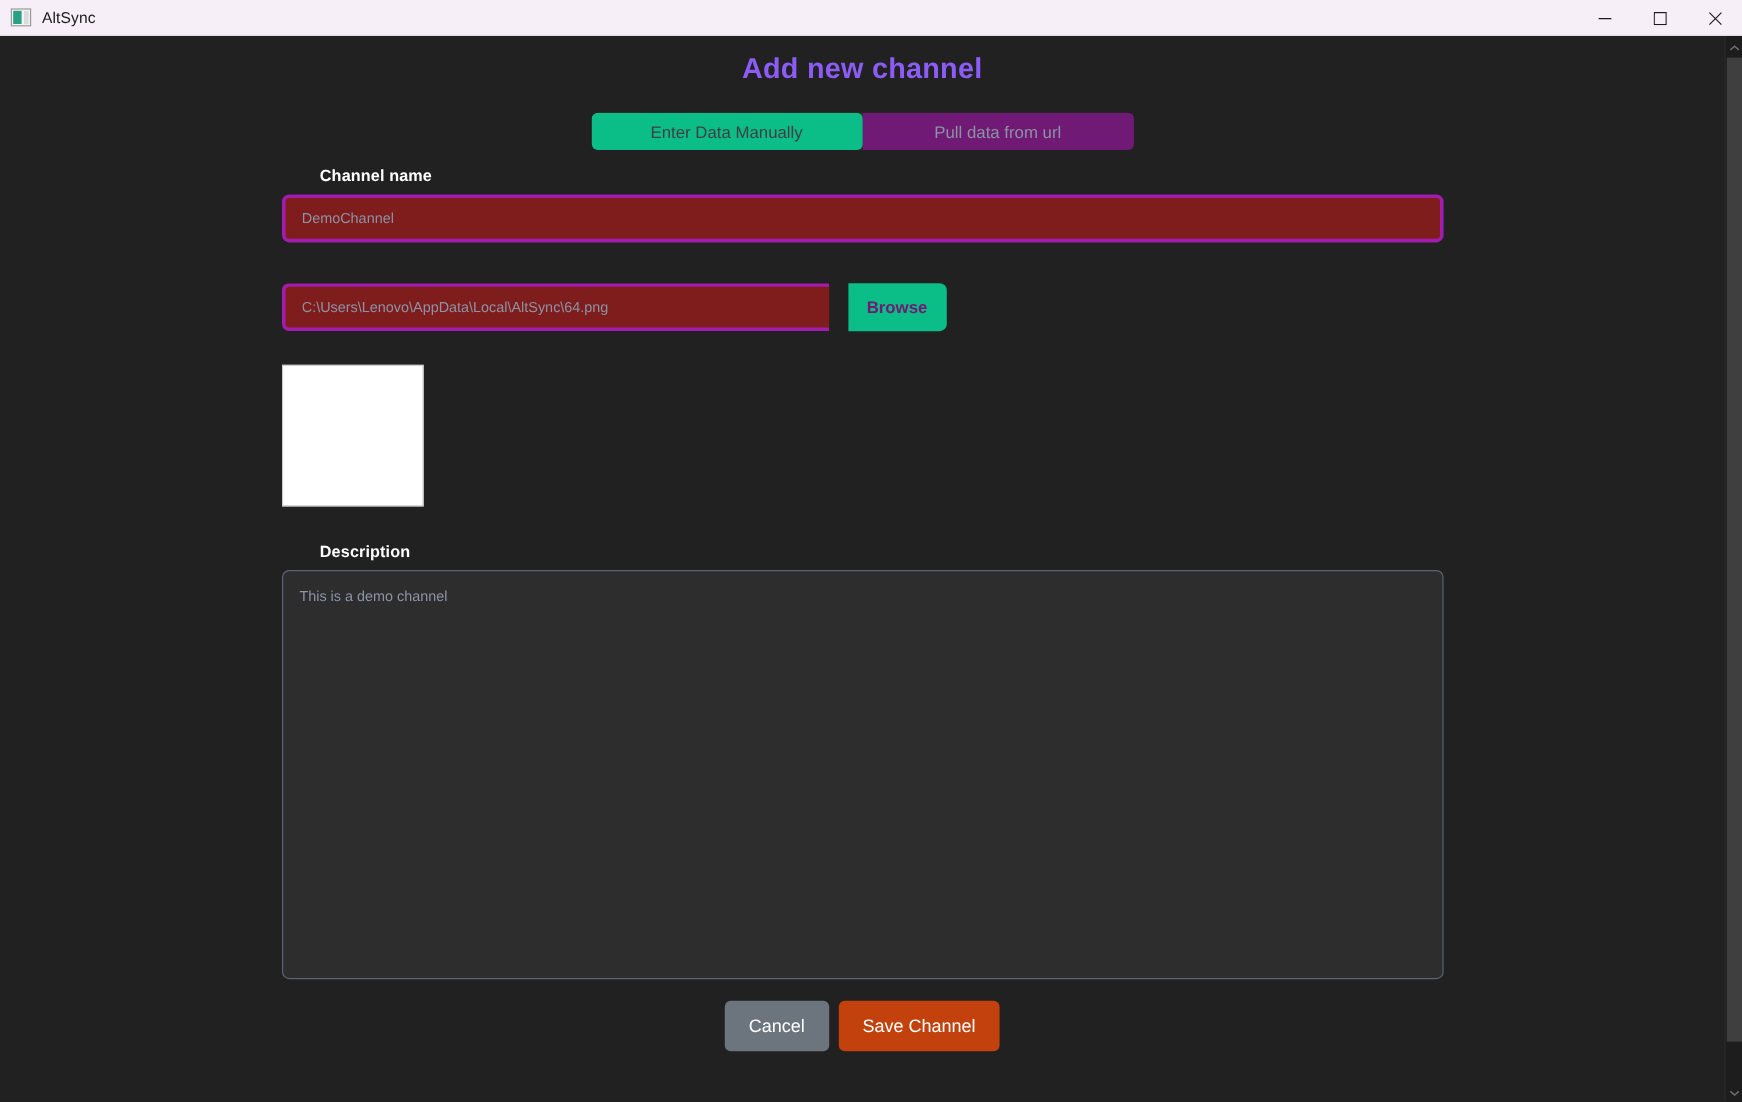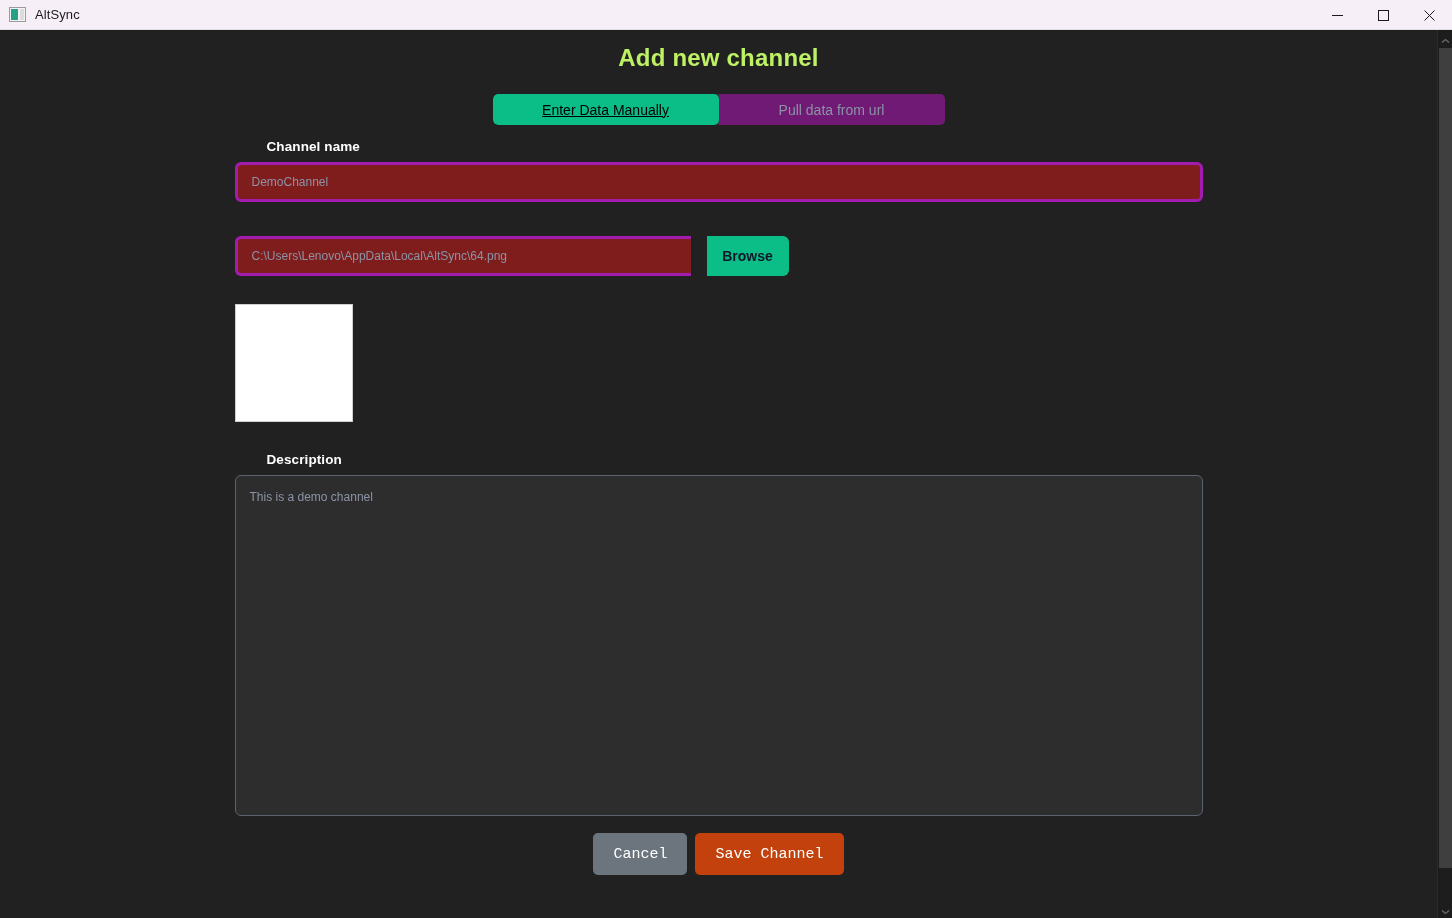--- a/index.html
+++ b/index.html
@@ -60,21 +60,21 @@
     background: #212121;
     overflow: hidden;
   }
 
   .page-title {
     margin: 0;
     padding-top: 14px;
     text-align: center;
     font-size: 24px;
     font-weight: bold;
-    color: #bef264;
+    color: #8b5cf6;
     letter-spacing: .2px;
   }
 
   
   .tabs {
     margin: 22px auto 0;
     width: 452px; height: 31px;
     display: flex;
     border-radius: 5px;
     overflow: hidden;
@@ -84,23 +84,22 @@
     flex: 1;
     display: flex; align-items: center; justify-content: center;
     font-size: 14px;
     color: #8b93a5;
     background: #701a75;
     cursor: pointer;
     user-select: none;
   }
   .tab.active {
     background: #0bbd87;
-    color: #000000;
+    color: #404040;
     border-radius: 5px;
-    text-decoration: underline;
   }
 
   
   .form {
     width: 968px;
     margin: 0 auto;
     padding-top: 14px;
   }
   .field-label {
     font-size: 13.5px;
@@ -135,21 +134,21 @@
   .file-row .input {
     border-top-right-radius: 0;
     border-bottom-right-radius: 0;
     border-right: none;
     height: 40px;
   }
   .browse-btn {
     flex: none;
     width: 82px; height: 40px;
     background: #0bbd87;
-    color: #0f172a;
+    color: #701a75;
     font-size: 14px;
     font-weight: bold;
     font-family: "Liberation Sans", sans-serif;
     border: none;
     border-top-right-radius: 6px;
     border-bottom-right-radius: 6px;
     cursor: pointer;
     text-align: center;
   }
 
@@ -181,21 +180,21 @@
     margin-top: 13px;
     display: flex;
     justify-content: center;
     gap: 8px;
   }
   .btn {
     height: 42px;
     border: none;
     border-radius: 5px;
     font-size: 15px;
-    font-family: Liberation Mono, monospace;
+    font-family: Liberation Sans, sans-serif;
     color: #ffffff;
     cursor: pointer;
     padding: 0 20px;
   }
   .btn-cancel { background: #6c757d; min-width: 82px; }
   .btn-save { background: #c2410c; min-width: 131px; }
 
   
   .scrollbar {
     position: absolute;

